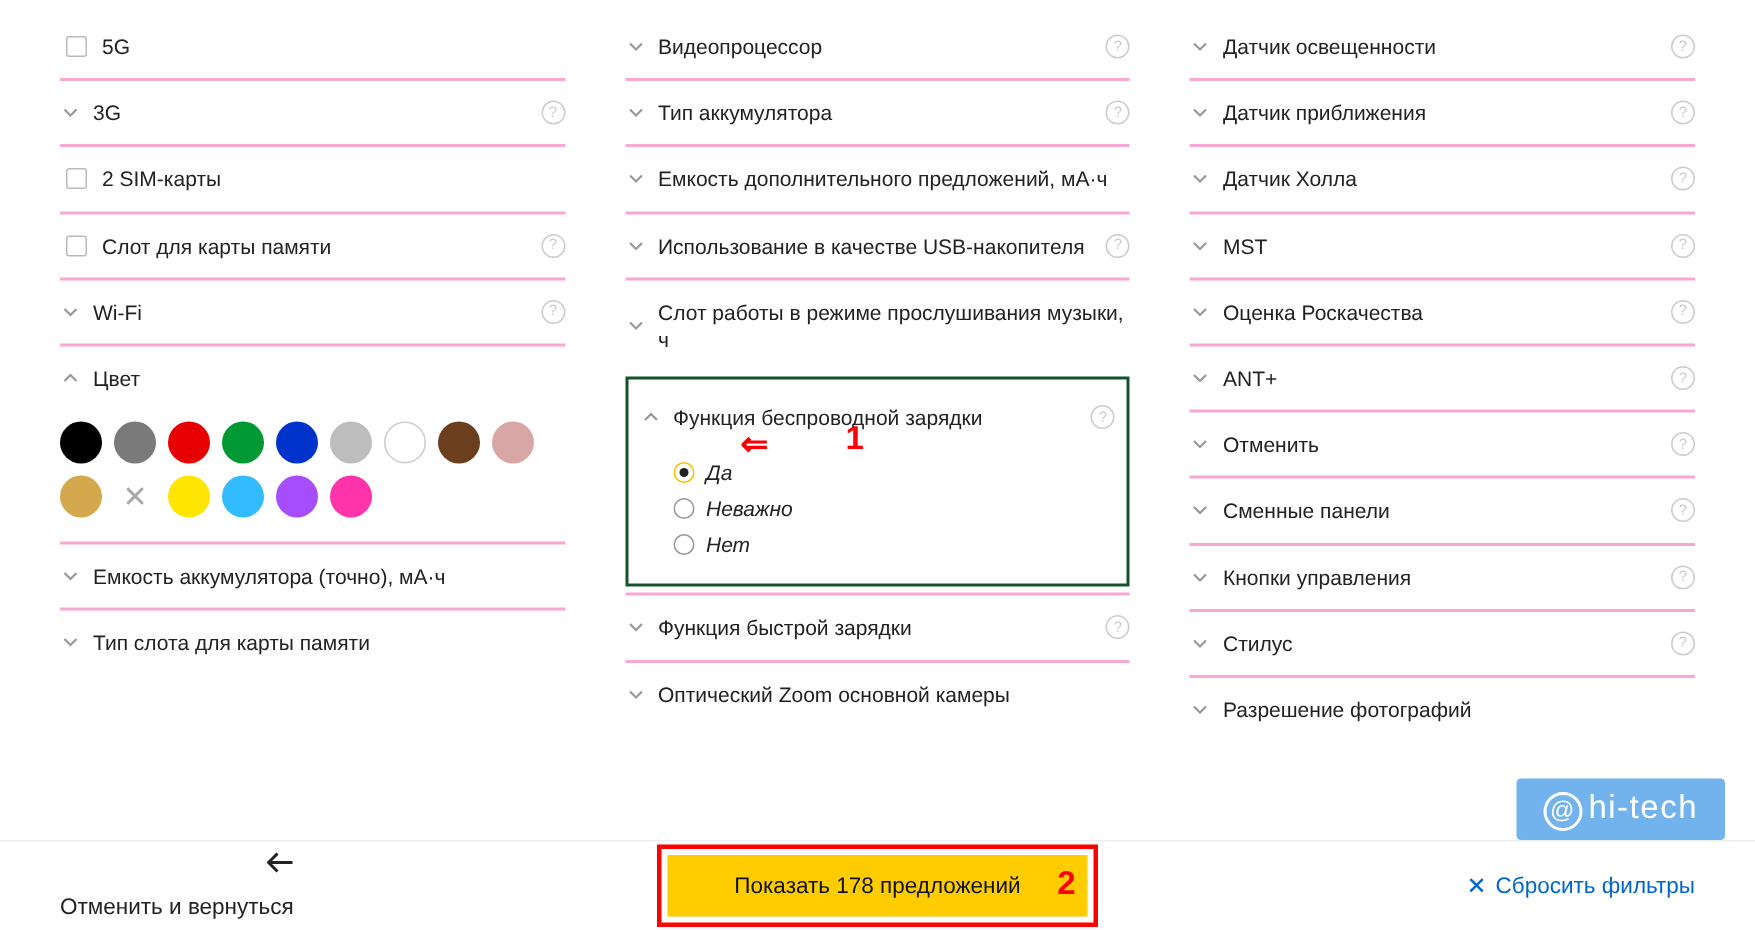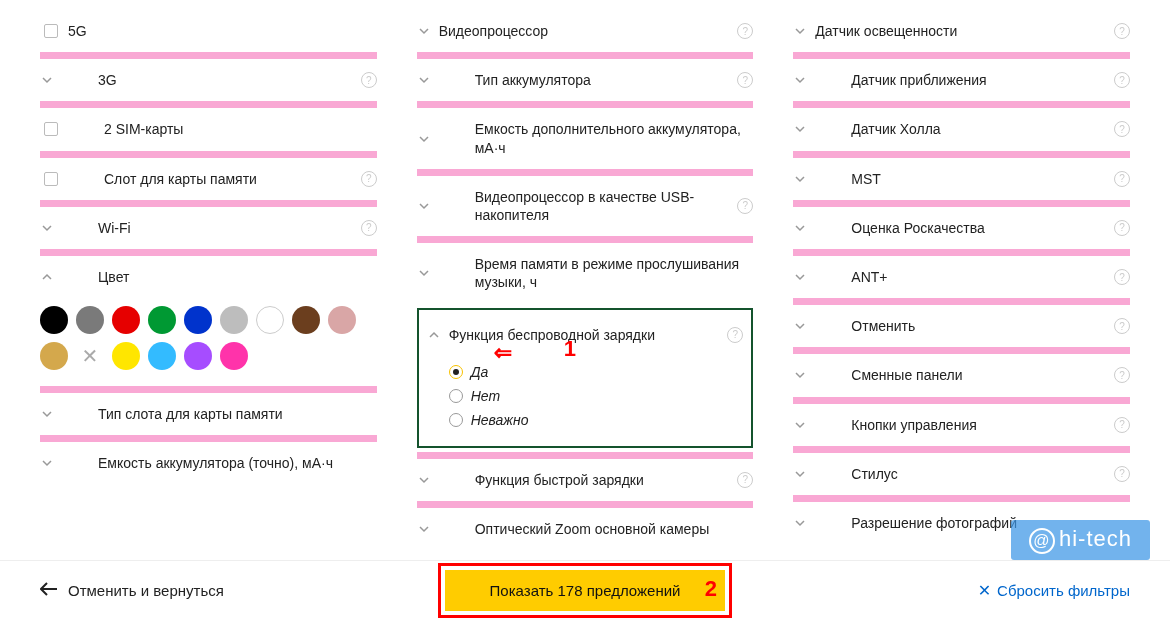--- a/index.html
+++ b/index.html
@@ -24,22 +24,21 @@
       flex: 1;
       padding: 10px 20px;
     }
     .filter-item {
       display: flex;
       align-items: center;
       padding: 12px 0;
       position: relative;
     }
     .filter-item.bordered {
-      border-top: 7px solid #f9a8d4;
-      gap: 36px;
+      border-top: 2px solid #f9a8d4;
     }
     .chev {
       width: 14px;
       height: 14px;
       margin-right: 8px;
       display: inline-flex;
       align-items: center;
       justify-content: center;
       color: #999;
       flex-shrink: 0;
@@ -155,20 +154,21 @@
       align-items: center;
       padding: 0 40px;
       background: #fff;
     }
     .back-link {
       display: flex;
       align-items: flex-end;
       gap: 10px;
       font-size: 15px;
       color: #222;
+      flex-direction: column;
     }
     .show-btn-wrap {
       position: absolute;
       left: 50%;
       transform: translateX(-50%);
       border: 3px solid red;
       padding: 4px;
     }
     .show-btn {
       background: #ffcc00;
@@ -288,29 +288,29 @@
         <span class="swatch" style="background: rgb(255, 51, 170);"></span>
       </div>
 
     <div id="col1-bottom">
         <div class="filter-item bordered">
           <span class="chev">
             <svg viewBox="0 0 10 10">
               <path d="M1 3 L5 7 L9 3" stroke="#999" stroke-width="1.5" fill="none"></path>
             </svg>
           </span>
+          <span class="filter-label">Емкость аккумулятора (точно), мА·ч</span>
+        </div>
+        <div class="filter-item bordered">
+          <span class="chev">
+            <svg viewBox="0 0 10 10">
+              <path d="M1 3 L5 7 L9 3" stroke="#999" stroke-width="1.5" fill="none"></path>
+            </svg>
+          </span>
           <span class="filter-label">Тип слота для карты памяти</span>
-        </div>
-        <div class="filter-item bordered">
-          <span class="chev">
-            <svg viewBox="0 0 10 10">
-              <path d="M1 3 L5 7 L9 3" stroke="#999" stroke-width="1.5" fill="none"></path>
-            </svg>
-          </span>
-          <span class="filter-label">Емкость аккумулятора (точно), мА·ч</span>
         </div>
       </div>
   </div>
 
   <div class="col">
     <div id="col2-top">
         <div class="filter-item">
           <span class="chev">
             <svg viewBox="0 0 10 10">
               <path d="M1 3 L5 7 L9 3" stroke="#999" stroke-width="1.5" fill="none"></path>
@@ -327,38 +327,38 @@
           </span>
           <span class="filter-label">Тип аккумулятора</span>
           <span class="help-icon">?</span>
         </div>
         <div class="filter-item bordered">
           <span class="chev">
             <svg viewBox="0 0 10 10">
               <path d="M1 3 L5 7 L9 3" stroke="#999" stroke-width="1.5" fill="none"></path>
             </svg>
           </span>
-          <span class="filter-label">Емкость дополнительного аккумулятора, мА·ч</span>
-        </div>
-        <div class="filter-item bordered">
-          <span class="chev">
-            <svg viewBox="0 0 10 10">
-              <path d="M1 3 L5 7 L9 3" stroke="#999" stroke-width="1.5" fill="none"></path>
-            </svg>
-          </span>
-          <span class="filter-label">Видеопроцессор в качестве USB-накопителя</span>
-          <span class="help-icon">?</span>
-        </div>
-        <div class="filter-item bordered">
-          <span class="chev">
-            <svg viewBox="0 0 10 10">
-              <path d="M1 3 L5 7 L9 3" stroke="#999" stroke-width="1.5" fill="none"></path>
-            </svg>
-          </span>
-          <span class="filter-label">Время памяти в режиме прослушивания музыки, ч</span>
+          <span class="filter-label">Емкость дополнительного предложений, мА·ч</span>
+        </div>
+        <div class="filter-item bordered">
+          <span class="chev">
+            <svg viewBox="0 0 10 10">
+              <path d="M1 3 L5 7 L9 3" stroke="#999" stroke-width="1.5" fill="none"></path>
+            </svg>
+          </span>
+          <span class="filter-label">Использование в качестве USB-накопителя</span>
+          <span class="help-icon">?</span>
+        </div>
+        <div class="filter-item bordered">
+          <span class="chev">
+            <svg viewBox="0 0 10 10">
+              <path d="M1 3 L5 7 L9 3" stroke="#999" stroke-width="1.5" fill="none"></path>
+            </svg>
+          </span>
+          <span class="filter-label">Слот работы в режиме прослушивания музыки, ч</span>
         </div>
       </div>
 
     <div class="highlight-box">
       <div class="filter-item">
         <span class="chev">
             <svg viewBox="0 0 10 10">
               <path d="M1 7 L5 3 L9 7" stroke="#999" stroke-width="1.5" fill="none"></path>
             </svg>
           </span>
@@ -367,25 +367,25 @@
       </div>
       <div class="radio-group" id="wireless-radios">
           <div class="radio-row">
             <span class="radio-outer checked">
               <span class="radio-inner"></span>
             </span>
             <span>Да</span>
           </div>
           <div class="radio-row">
             <span class="radio-outer"></span>
-            <span>Нет</span>
+            <span>Неважно</span>
           </div>
           <div class="radio-row">
             <span class="radio-outer"></span>
-            <span>Неважно</span>
+            <span>Нет</span>
           </div>
         </div>
       <span class="annot-arrow">⇐</span>
       <span class="annot-num-1">1</span>
     </div>
 
     <div id="col2-bottom">
         <div class="filter-item bordered">
           <span class="chev">
             <svg viewBox="0 0 10 10">

